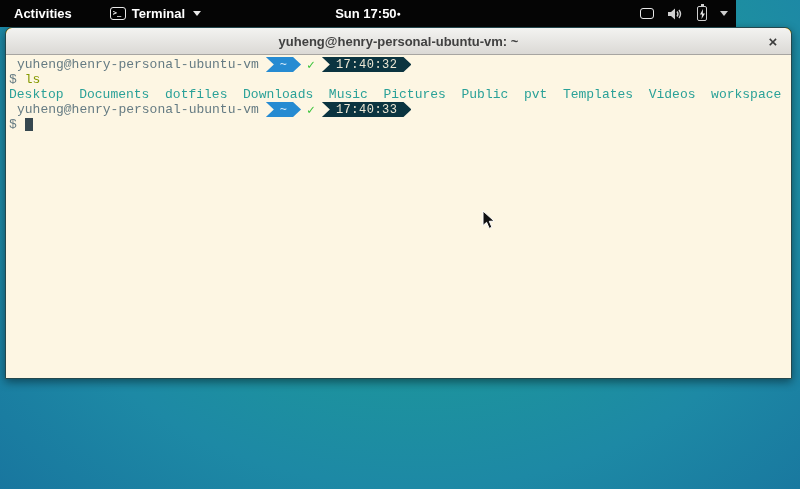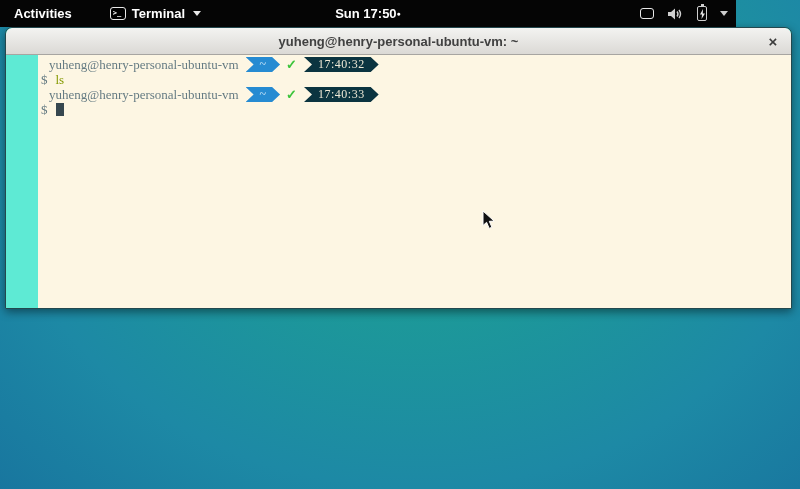--- a/index.html
+++ b/index.html
@@ -37,41 +37,41 @@
   }
   .notif-dot { font-size:7px; line-height:1; color:#fff; }
   .tray { position:absolute; right:8px; top:0; height:27px; display:flex; align-items:center; gap:13px; }
   .icon-screen { width:14px; height:11px; border:1.5px solid #e8e8e8; border-radius:3px; }
   .icon-battery { position:relative; width:10px; height:15px; border:1.5px solid #cfcfcf; border-radius:2px; display:flex; align-items:center; justify-content:center; }
   .icon-battery::before { content:""; position:absolute; top:-3px; left:2.5px; width:3px; height:2px; background:#cfcfcf; }
   .tray .caret-down { border-top-color:#cfcfcf; margin-left:0; }
 
   
   .window {
-    position:absolute; left:5px; top:27px; width:787px; height:282px;
+    position:absolute; left:5px; top:27px; width:787px; height:352px;
     border:1px solid #23484e; border-radius:7px 7px 1px 1px;
     box-shadow:0 3px 10px rgba(0,0,0,0.45);
-    background:#5eead4; z-index:10; overflow:hidden;
+    background:#eab308; z-index:10; overflow:hidden;
   }
   .headerbar {
     height:27px; background:linear-gradient(#f3f3f1, #dbd9d5);
     border-bottom:1px solid #a7a5a1; border-radius:6px 6px 0 0;
     display:flex; align-items:center; justify-content:center; position:relative;
   }
   .headerbar-title { font-size:13px; font-weight:bold; color:#414141; }
   .close-btn {
     position:absolute; right:6px; top:1px; width:24px; height:24px;
     display:flex; align-items:center; justify-content:center;
     color:#3c3c3c; font-size:15px; font-weight:bold; cursor:default;
   }
 
   
   .term {
     height:354px; background:#fdf6e3; padding:2px 16px 0 3px;
-    font-family:Liberation Serif, serif; font-size:13px; color:#657b83;margin-left:32px;
+    font-family:Liberation Mono, monospace; font-size:13px; color:#657b83;
   }
   .trow { height:15px; display:flex; align-items:center; white-space:pre; }
   .trow.indent { padding-left:8px; }
   .flag {
     display:inline-flex; align-items:center; height:15px; font-size:12px;
     padding:0 14px;
     clip-path: polygon(0 0, calc(100% - 8px) 0, 100% 50%, calc(100% - 8px) 100%, 0 100%, 8px 50%);
   }
   .flag.blue { background:#268bd2; color:#d9edfb; margin-left:7px; }
   .flag.dark { background:#0b3440; color:#eee8d5; letter-spacing:0.5px;justify-content:flex-end; }
@@ -132,20 +132,23 @@
       <span class="flag dark">
         <span>17:40:32</span>
       </span>
     </div>
 
     <div class="trow">
       <span>$</span>
       <span class="cmd-ls">ls</span>
     </div>
 
+    <div class="trow dirs">
+      <span>Desktop  Documents  dotfiles  Downloads  Music  Pictures  Public  pvt  Templates  Videos  workspace</span>
+    </div>
 
     <div class="trow indent">
       <span>yuheng@henry-personal-ubuntu-vm</span>
       <span class="flag blue">
         <span>~</span>
       </span>
       <span class="check">✓</span>
       <span class="flag dark">
         <span>17:40:33</span>
       </span>

